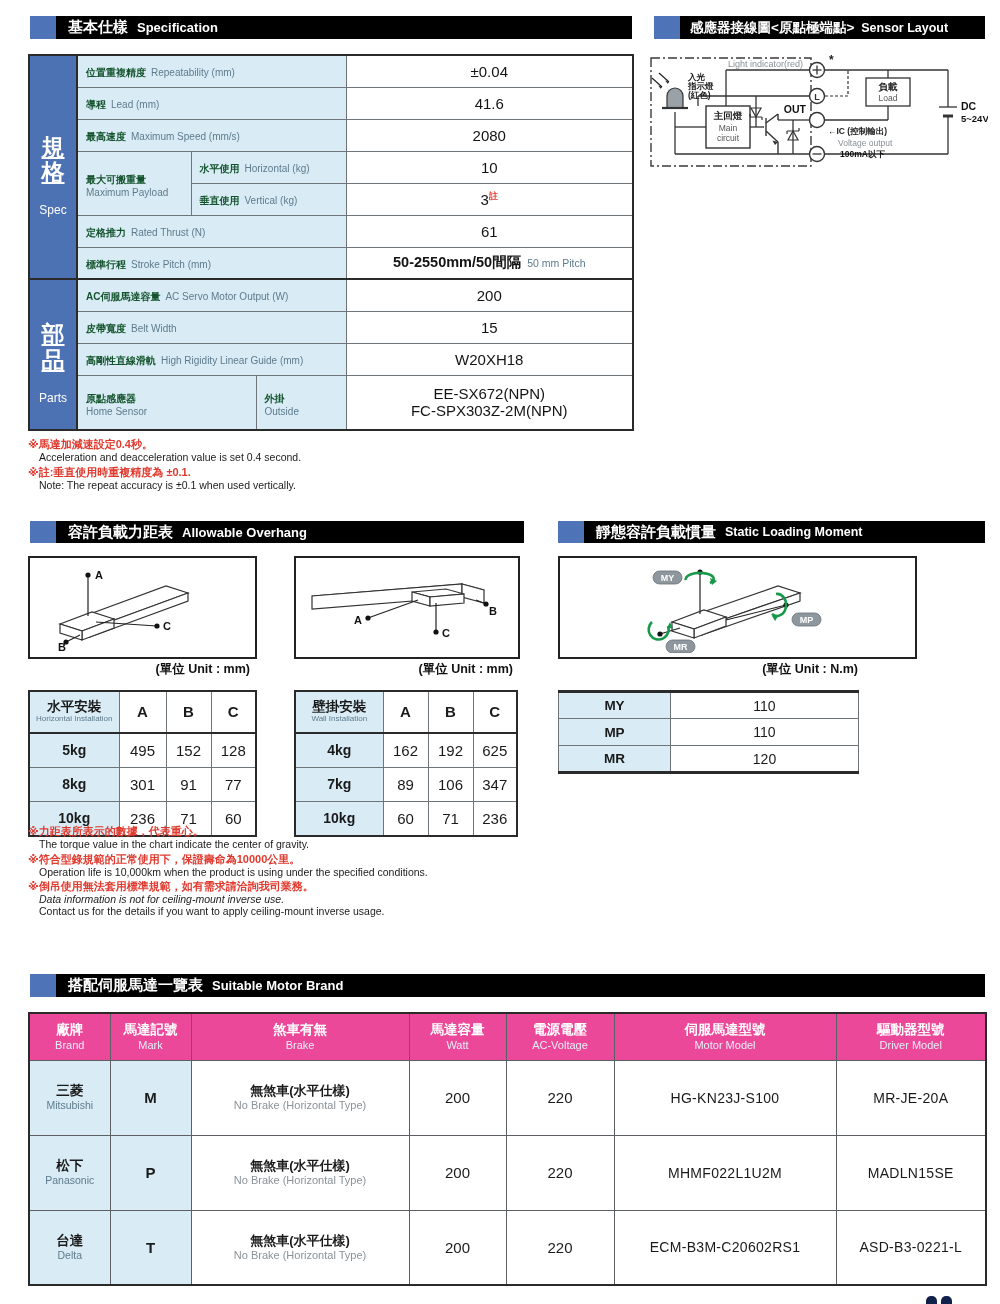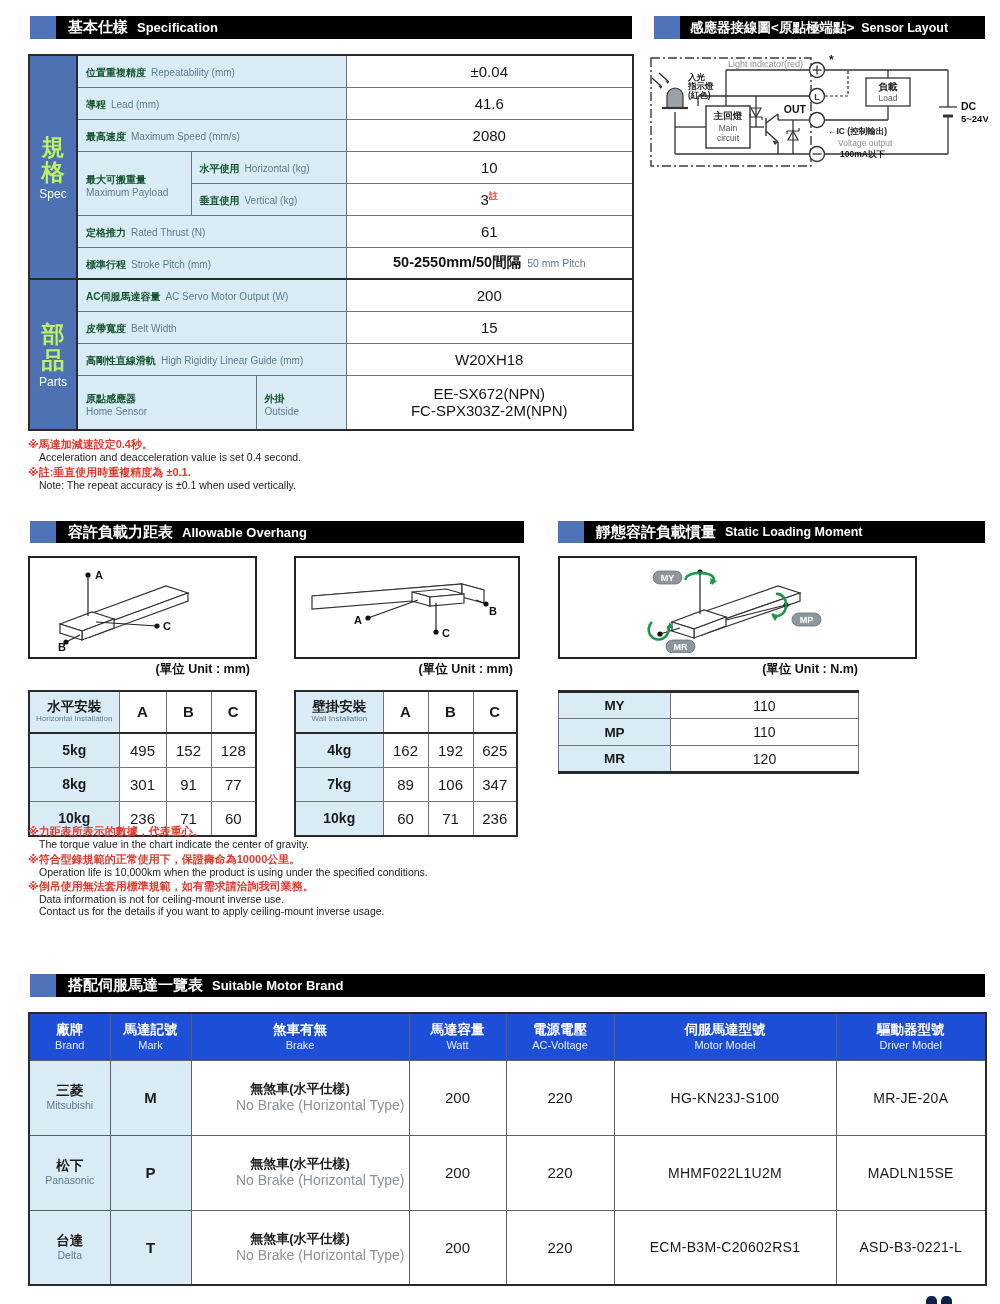--- a/index.html
+++ b/index.html
@@ -11,21 +11,21 @@
   .hbar .accent{width:26px;background:#4e74b7;flex:0 0 auto;}
   .hbar .titles{display:flex;align-items:center;gap:9px;padding-left:12px;color:#fff;white-space:nowrap;}
   .hbar .t-zh{font-weight:bold;font-size:15px;}
   .hbar .t-en{font-weight:bold;font-size:13px;}
 
   
   table{border-collapse:collapse;table-layout:fixed;}
   .spec-table{position:absolute;left:28px;top:54px;width:604px;border:2px solid #2a2a2a;}
   .spec-table td{border:1px solid #6f7478;padding:0 8px;overflow:hidden;}
   .side-cell{background:#4d72b3;border:2px solid #2a2a2a !important;text-align:center;vertical-align:middle;padding:0 !important;}
-  .side-zh{width:26px;margin:2px auto;font-size:23px;font-weight:bold;color:#bef264;line-height:1.1;word-break:break-all;}
+  .side-zh{width:26px;margin:18px auto;font-size:23px;font-weight:bold;color:#ffffff;line-height:1.1;word-break:break-all;text-decoration:underline;}
   .side-en{font-size:12px;color:#fff;margin-top:2px;}
   .lab{background:#d9ecf6;vertical-align:middle;}
   .lab .zh{font-weight:bold;font-size:10px;color:#14532d;}
   .lab .en{font-size:10px;color:#5d7b8c;margin-left:5px;}
   .lab .en2{font-size:10px;color:#5d7b8c;display:block;line-height:1.1;}
   .val{background:#fff;text-align:center;vertical-align:middle;font-size:15px;color:#141414;margin-left:21px;}
   .val .vsub{font-size:10.5px;color:#5d7b8c;margin-left:6px;font-weight:normal;}
   .val .bold{font-weight:bold;font-size:14.5px;}
   .sup-note{color:#e03a2f;font-size:9px;vertical-align:super;font-weight:bold;}
   .bt-thick{border-top:2px solid #2a2a2a !important;}
@@ -53,29 +53,29 @@
 
   
   .mtable{position:absolute;border-top:3px solid #2a2a2a;border-bottom:3px solid #2a2a2a;border-left:1px solid #8a8f93;border-right:1px solid #8a8f93;}
   .mtable td{border:1px solid #6f7478;text-align:center;vertical-align:middle;}
   .m-lab{background:#d9ecf6;font-weight:bold;font-size:13.5px;}
   .m-val{background:#fff;font-size:14px;}
 
   
   .motor-table{position:absolute;left:28px;top:1012px;width:957px;border:2px solid #2a2a2a;}
   .motor-table td{border:1px solid #5c6064;text-align:center;vertical-align:middle;padding:0 4px;}
-  .mh{background:#1d4ed8;}
+  .mh{background:#ec4899;}
   .mh .zh{color:#fff;font-weight:bold;font-size:13.5px;display:block;line-height:1.25;}
   .mh .en{color:#e8eef8;font-size:11px;display:block;line-height:1.2;}
   .cell-brand{background:#d9ecf6;}
   .cell-brand .zh{font-weight:bold;font-size:13.5px;display:block;line-height:1.2;}
   .cell-brand .en{font-size:10.5px;color:#5d7b8c;display:block;line-height:1.2;}
   .cell-mark{background:#d9ecf6;font-weight:bold;font-size:15px;}
   .cell-brake .zh{font-weight:bold;font-size:13px;display:block;line-height:1.25;}
-  .cell-brake .en{font-size:14px;color:#8b9298;display:block;line-height:1.2;text-align:right;}
+  .cell-brake .en{font-size:11px;color:#8b9298;display:block;line-height:1.2;}
   .cell-num{font-size:15px;}
   .cell-model{font-size:14px;letter-spacing:.3px;}
 
   
   svg text{font-family:"Liberation Sans","DejaVu Sans",sans-serif;}
   .page-num-partial{position:absolute;left:926px;top:1296px;width:36px;height:8px;overflow:hidden;}
   .page-num-partial i{display:inline-block;width:11px;height:16px;background:#10224c;border-radius:5px 5px 0 0;margin-right:4px;}
 </style>
 </head>
 <body>
@@ -486,21 +486,21 @@
     </tr>
   </tbody>
     </table>
 
   <div class="fnblock" style="left:28px;top:824px;">
     <div class="fn-zh">※力距表所表示的數據，代表重心。</div>
     <div class="fn-en">The torque value in the chart indicate the center of gravity.</div>
     <div class="fn-zh">※符合型錄規範的正常使用下，保證壽命為10000公里。</div>
     <div class="fn-en">Operation life is 10,000km when the product is using under the specified conditions.</div>
     <div class="fn-zh">※倒吊使用無法套用標準規範，如有需求請洽詢我司業務。</div>
-    <div class="fn-en" style="line-height:1.15;">Data information is not for ceiling-mount inverse use.</div>
+    <div class="fn-en" style="line-height:1.15;font-style:italic;">Data information is not for ceiling-mount inverse use.</div>
     <div class="fn-en" style="line-height:1.15;">Contact us for the details if you want to apply ceiling-mount inverse usage.</div>
   </div>
 
   <div class="hbar" style="left:30px;top:974px;width:955px;">
     <div class="accent"></div>
     <div class="titles">
       <span class="t-zh">搭配伺服馬達一覽表</span>
       <span class="t-en">Suitable Motor Brand</span>
     </div>
   </div>

